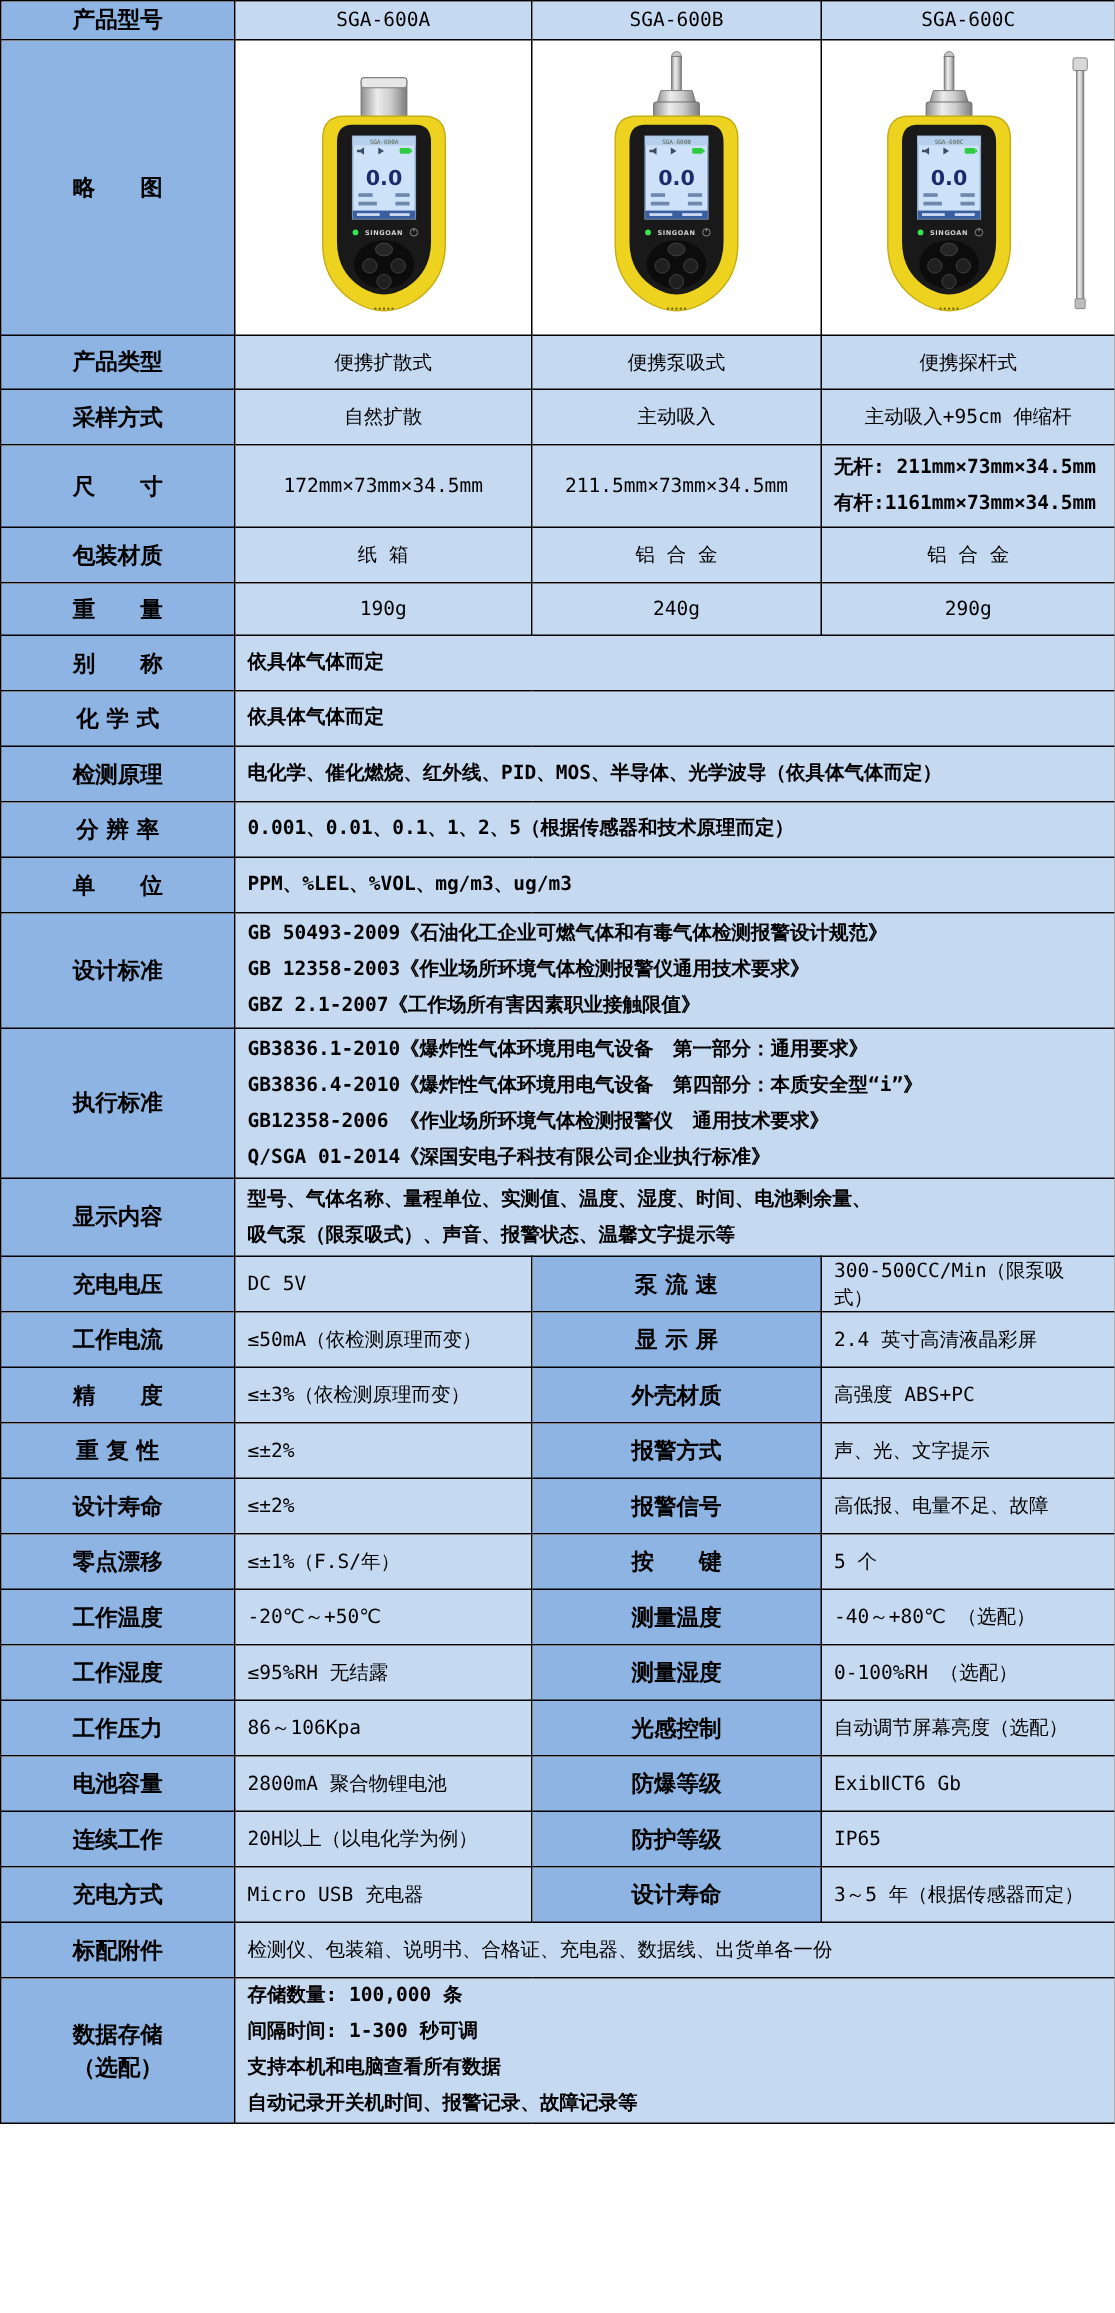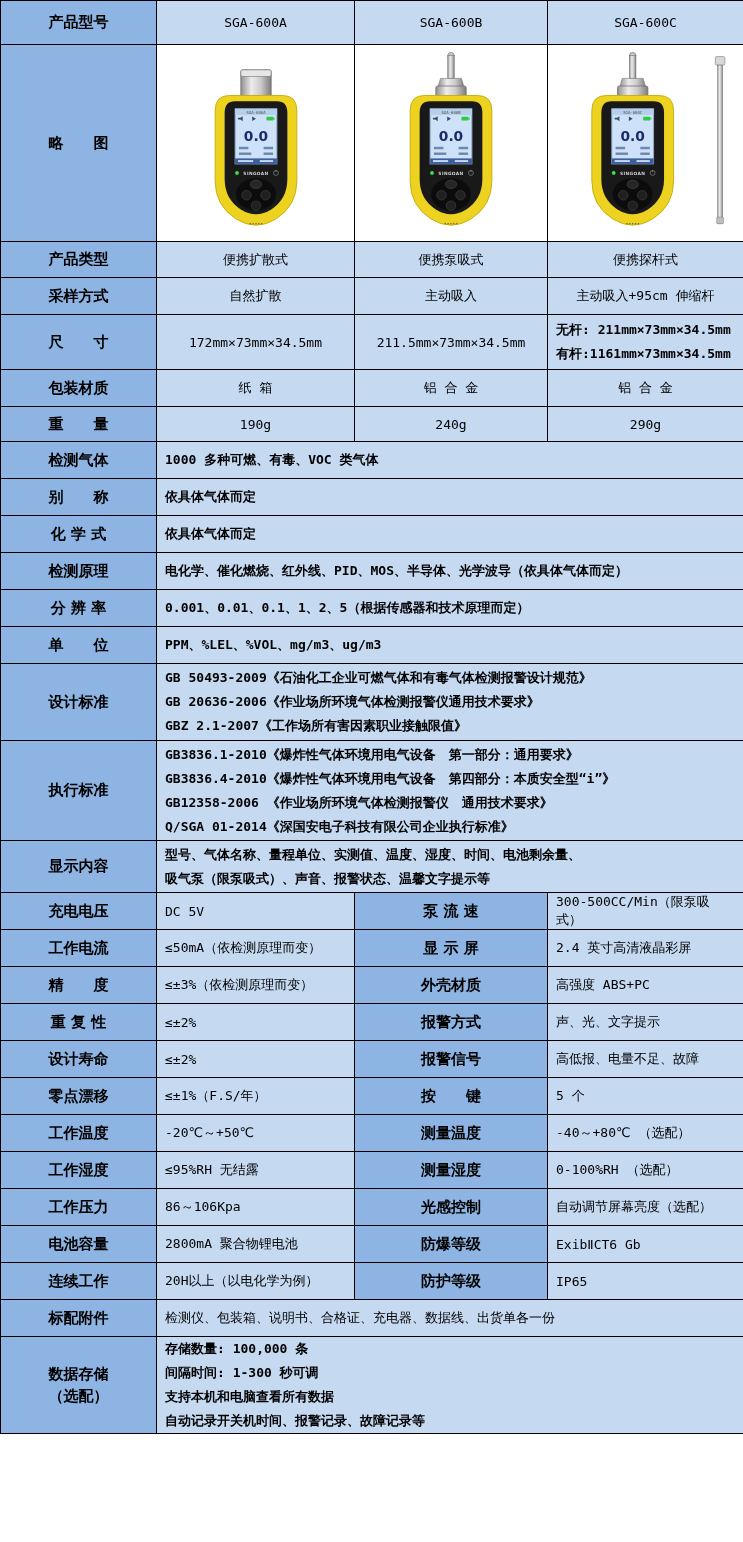--- a/index.html
+++ b/index.html
@@ -21,21 +21,21 @@
 
 <div id="page">
   <table>
     <colgroup>
       <col style="width:156px">
         <col style="width:198px">
       <col style="width:193px">
         <col style="width:196px">
     </colgroup>
     <tbody id="tbody">
-        <tr style="height:44px">
+        <tr style="height:26px">
           <td class="lbl">产品型号</td>
           <td class="val c">SGA-600A</td>
           <td class="val c">SGA-600B</td>
           <td class="val c">SGA-600C</td>
         </tr>
         <tr style="height:176px">
           <td class="lbl">略　　图</td>
           <td class="img">
             <svg width="190" height="196" viewBox="0 0 200 196" xmlns="http://www.w3.org/2000/svg">
               <defs>
@@ -214,26 +214,20 @@
           <td class="val c">铝 合 金</td>
           <td class="val c">铝 合 金</td>
         </tr>
         <tr style="height:35px">
           <td class="lbl">重　　量</td>
           <td class="val c">190g</td>
           <td class="val c">240g</td>
           <td class="val c">290g</td>
         </tr>
         <tr style="height:37px">
-          <td class="lbl">检测气体</td>
-          <td class="val" colspan="3">
-            <div class="line">1000 多种可燃、有毒、VOC 类气体</div>
-          </td>
-        </tr>
-        <tr style="height:37px">
           <td class="lbl">别　　称</td>
           <td class="val" colspan="3">
             <div class="line">依具体气体而定</div>
           </td>
         </tr>
         <tr style="height:37px">
           <td class="lbl">化 学 式</td>
           <td class="val" colspan="3">
             <div class="line">依具体气体而定</div>
           </td>
@@ -253,21 +247,21 @@
         <tr style="height:37px">
           <td class="lbl">单　　位</td>
           <td class="val" colspan="3">
             <div class="line">PPM、%LEL、%VOL、mg/m3、ug/m3</div>
           </td>
         </tr>
         <tr style="height:77px">
           <td class="lbl">设计标准</td>
           <td class="val" colspan="3">
             <div class="line">GB 50493-2009《石油化工企业可燃气体和有毒气体检测报警设计规范》</div>
-            <div class="line">GB 20636-2006《作业场所环境气体检测报警仪通用技术要求》</div>
+            <div class="line">GB 12358-2003《作业场所环境气体检测报警仪通用技术要求》</div>
             <div class="line">GBZ 2.1-2007《工作场所有害因素职业接触限值》</div>
           </td>
         </tr>
         <tr style="height:100px">
           <td class="lbl">执行标准</td>
           <td class="val" colspan="3">
             <div class="line">GB3836.1-2010《爆炸性气体环境用电气设备　第一部分：通用要求》</div>
             <div class="line">GB3836.4-2010《爆炸性气体环境用电气设备　第四部分：本质安全型“i”》</div>
             <div class="line">GB12358-2006 《作业场所环境气体检测报警仪　通用技术要求》</div>
             <div class="line">Q/SGA 01-2014《深国安电子科技有限公司企业执行标准》</div>
@@ -338,20 +332,26 @@
           <td class="lbl">电池容量</td>
           <td class="val">2800mA 聚合物锂电池</td>
           <td class="lbl">防爆等级</td>
           <td class="val">ExibⅡCT6 Gb</td>
         </tr>
         <tr style="height:37px">
           <td class="lbl">连续工作</td>
           <td class="val">20H以上（以电化学为例）</td>
           <td class="lbl">防护等级</td>
           <td class="val">IP65</td>
+        </tr>
+        <tr style="height:37px">
+          <td class="lbl">充电方式</td>
+          <td class="val">Micro USB 充电器</td>
+          <td class="lbl">设计寿命</td>
+          <td class="val">3～5 年（根据传感器而定）</td>
         </tr>
         <tr style="height:37px">
           <td class="lbl">标配附件</td>
           <td class="val" colspan="3">检测仪、包装箱、说明书、合格证、充电器、数据线、出货单各一份</td>
         </tr>
         <tr style="height:96px">
           <td class="lbl">
             <div class="line">数据存储</div>
             <div class="line">（选配）</div>
           </td>

